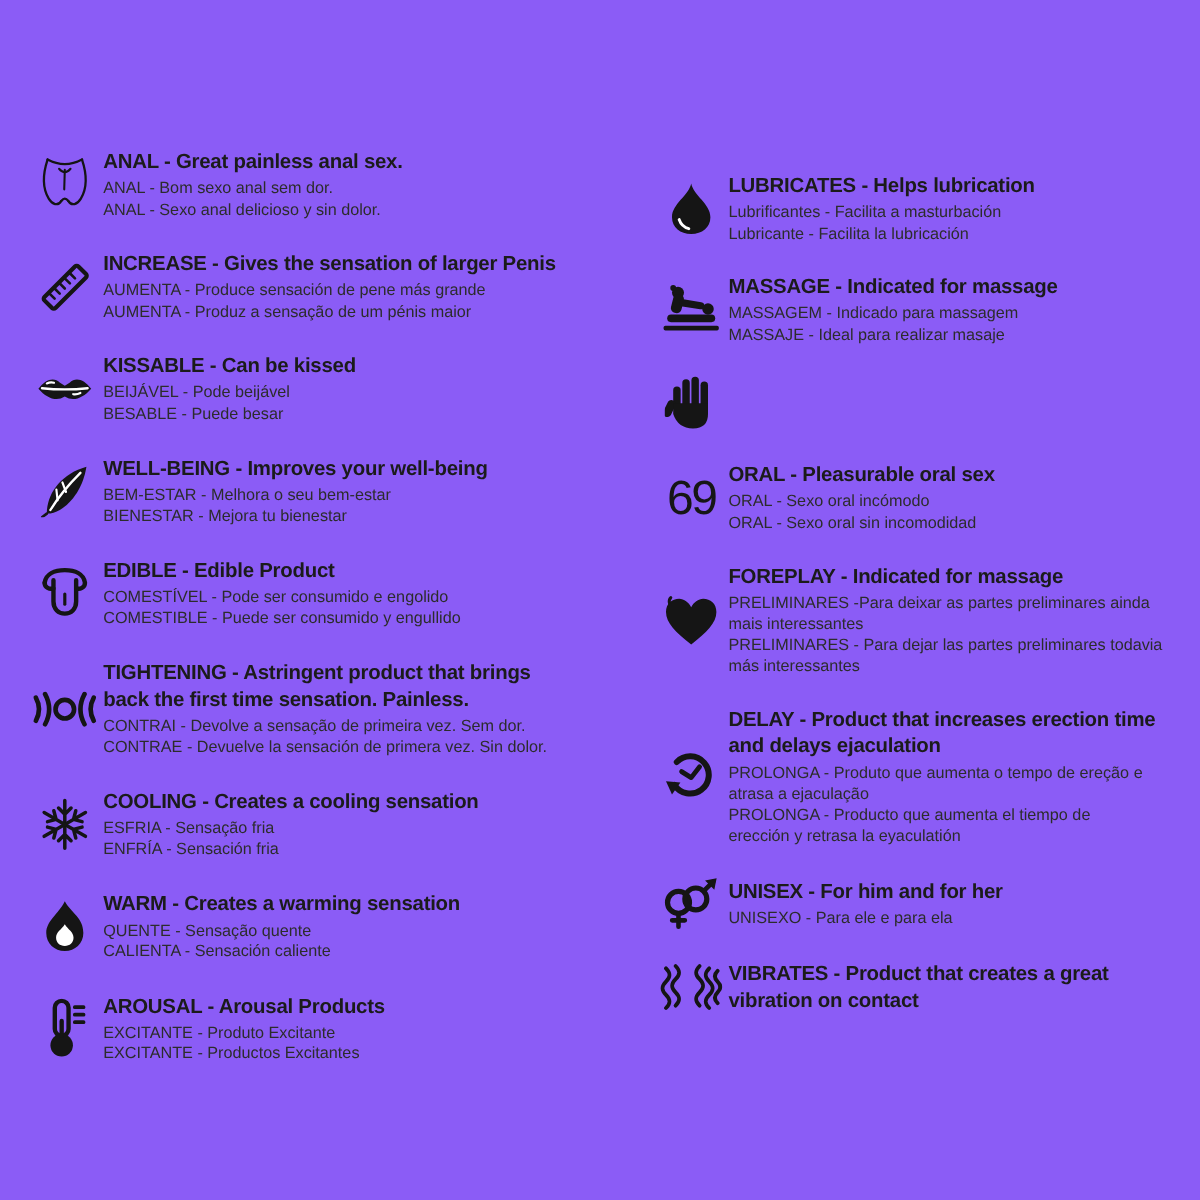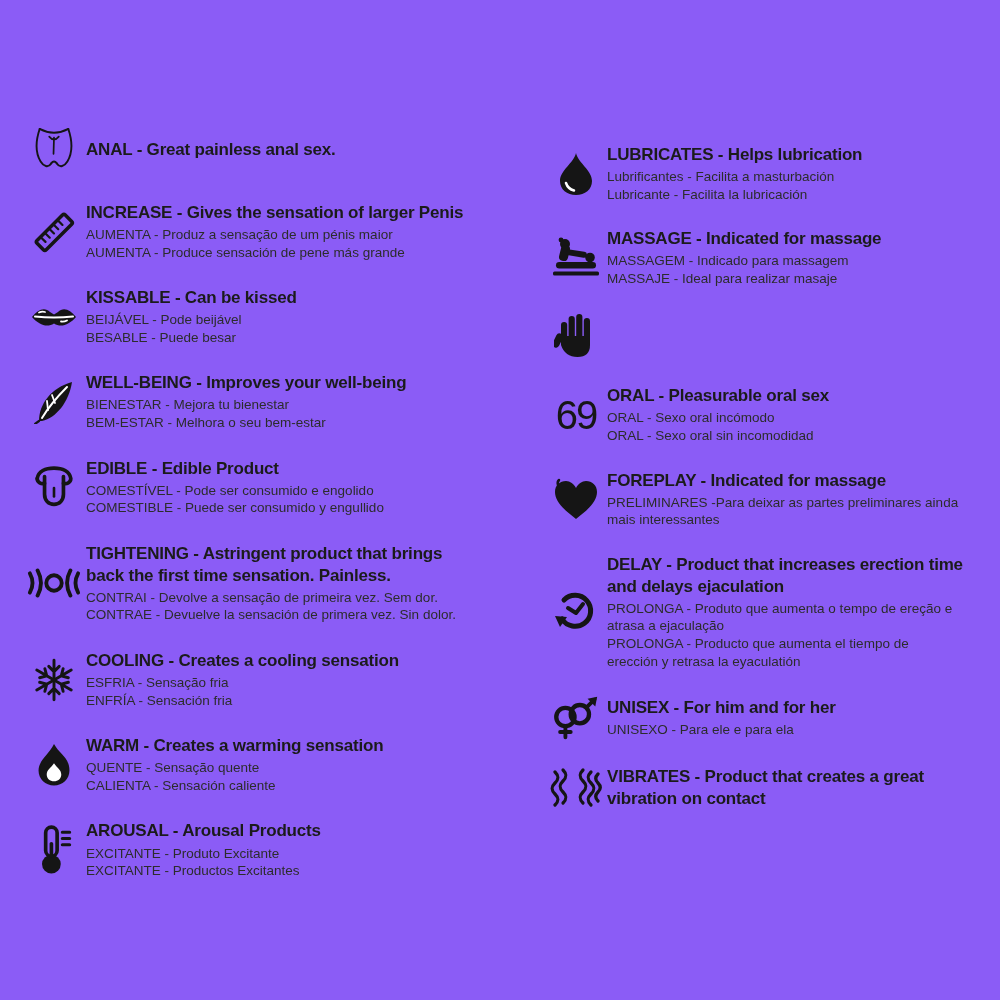--- a/index.html
+++ b/index.html
@@ -47,37 +47,41 @@
           <path class="ln" stroke-width="2" d="M8,5 Q23,13 38,5"></path>
           <path class="ln" stroke-width="2" d="M8,5 C4,17 3,29 9,39 C12,44 17,46 20,41"></path>
           <path class="ln" stroke-width="2" d="M38,5 C42,17 43,29 37,39 C34,44 29,46 26,41"></path>
           <path class="ln" stroke-width="2" d="M20,41 Q23,37 26,41"></path>
           <path class="ln" stroke-width="1.8" d="M23,14 L22.5,31"></path>
           <path class="ln" stroke-width="1.8" d="M18,13 Q23,19 28,13"></path>
         </svg>
       </div>
       <div class="text-block">
         <div class="title">ANAL - Great painless anal sex.</div>
+        <div class="subs">
+          <div class="sub">ANAL - Bom sexo anal sem dor.</div>
+          <div class="sub">ANAL - Sexo anal delicioso y sin dolor.</div>
+        </div>
       </div>
     </div>
 
     <div class="entry">
       <div class="icon-cell">
         <svg class="ic" width="48" height="48" viewBox="0 0 48 48">
           <g transform="rotate(-45 24 24)">
             <rect class="ln" stroke-width="3.5" x="4" y="18" width="40" height="13" rx="2"></rect>
             <path class="ln" stroke-width="2.2" d="M11,19 V25 M17,19 V25 M23,19 V25 M29,19 V25 M35,19 V25"></path>
           </g>
         </svg>
       </div>
       <div class="text-block">
         <div class="title">INCREASE - Gives the sensation of larger Penis</div>
         <div class="subs">
+          <div class="sub">AUMENTA - Produce sensación de pene más grande</div>
           <div class="sub">AUMENTA - Produz a sensação de um pénis maior</div>
-          <div class="sub">AUMENTA - Produce sensación de pene más grande</div>
         </div>
       </div>
     </div>
 
     <div class="entry">
       <div class="icon-cell">
         <svg class="ic" width="46" height="26" viewBox="0 0 46 24">
           <path class="fl" d="M1,12 C7,4 14,2 19,7 L23,9.5 L27,7 C32,2 39,4 45,12 C38,20 30,23 23,18.5 C16,23 8,20 1,12 Z"></path>
           <path class="wh" stroke-width="2" d="M4,11.5 Q23,13.5 42,11.5"></path>
           <path class="wh" stroke-width="1.8" d="M8,7.5 Q11,6.2 14,7"></path>
@@ -99,22 +103,22 @@
           <path class="fl" d="M5,41 C5,24 17,8 38,2 C35,22 22,38 8,41 Z"></path>
           <path class="ln" stroke-width="2.2" d="M5,41 L1,44"></path>
           <path class="wh" stroke-width="2" d="M8,38 C14,28 22,18 33,7"></path>
           <path class="wh" stroke-width="1.8" d="M14,30 L13,21"></path>
           <path class="wh" stroke-width="1.8" d="M21,23 L18,15"></path>
         </svg>
       </div>
       <div class="text-block">
         <div class="title">WELL-BEING - Improves your well-being</div>
         <div class="subs">
+          <div class="sub">BEM-ESTAR - Melhora o seu bem-estar</div>
           <div class="sub">BIENESTAR - Mejora tu bienestar</div>
-          <div class="sub">BEM-ESTAR - Melhora o seu bem-estar</div>
         </div>
       </div>
     </div>
 
     <div class="entry">
       <div class="icon-cell">
         <svg class="ic" width="42" height="42" viewBox="0 0 40 40">
           <path class="ln" stroke-width="3.5" d="M4,12 C5,5 12,2 20,2 C28,2 35,5 36,12 C36,16 32,17.5 29,16.5"></path>
           <path class="ln" stroke-width="3.5" d="M4,12 C4,16 8,17.5 11,16.5"></path>
           <path class="ln" stroke-width="3.5" d="M11,10 L11,27 C11,33 15,36.5 20,36.5 C25,36.5 29,33 29,27 L29,10"></path>
@@ -290,20 +294,22 @@
         <svg class="ic" width="46" height="44" viewBox="0 0 46 44">
           <path class="ln" stroke-width="2.5" d="M6,3 Q4,5 5,8"></path>
           <path class="fl" d="M23,42 C10,32 2,24 2,15 C2,8 7,4 13,4 C17,4 21,7 23,11 C25,7 29,4 33,4 C39,4 44,8 44,15 C44,24 36,32 23,42 Z"></path>
         </svg>
       </div>
       <div class="text-block">
         <div class="title">FOREPLAY - Indicated for massage</div>
         <div class="subs">
           <div class="sub">PRELIMINARES -Para deixar as partes preliminares ainda
 mais interessantes</div>
+          <div class="sub">PRELIMINARES - Para dejar las partes preliminares todavia
+más interessantes</div>
         </div>
       </div>
     </div>
 
     <div class="entry">
       <div class="icon-cell">
         <svg class="ic" width="44" height="46" viewBox="0 0 44 46">
           <path class="ln" stroke-width="5" d="M10,11 A15.5,15.5 0 1 1 8,30"></path>
           <polygon class="fl" points="1,27 13,28 6,38"></polygon>
           <path class="ln" stroke-width="4" d="M14,19 L22,24 L29,15"></path>

